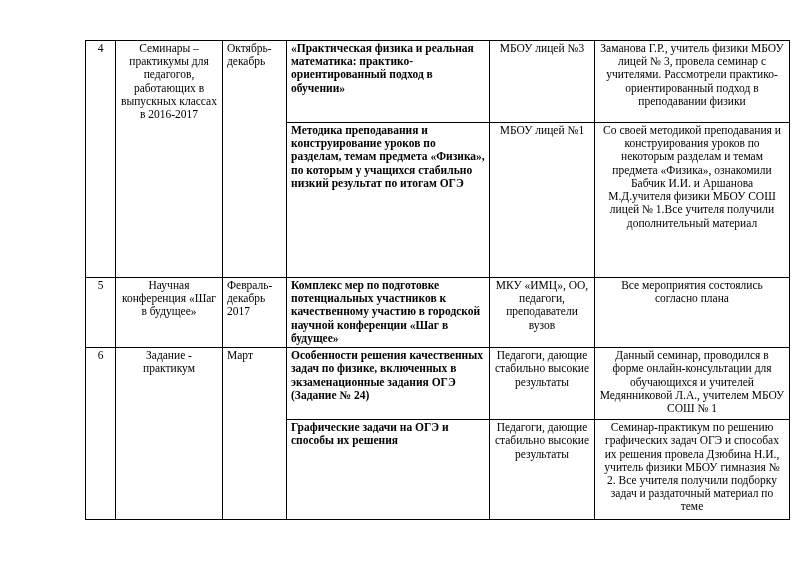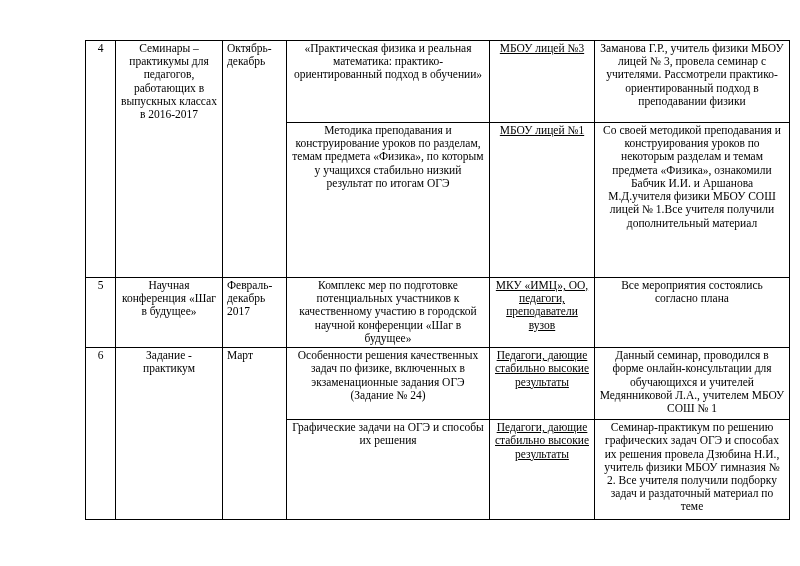--- a/index.html
+++ b/index.html
@@ -28,22 +28,22 @@
   table.doc-table td {
     border: 1px solid #000000;
     vertical-align: top;
     padding: 1px 4px 2px 4px;
     overflow: hidden;
     word-wrap: break-word;
   }
   td.c-num   { text-align: center; }
   td.c-name  { text-align: center; margin-left: 15px; }
   td.c-date  { }
-  td.c-topic { text-align: center; }
-  td.c-place { text-align: center; text-decoration: underline; }
+  td.c-topic { text-align: left; font-weight: bold; }
+  td.c-place { text-align: center; }
   td.c-result{ text-align: center; }
   tr.r4a { height: 82px; }
   tr.r4b { height: 155px; }
   tr.r5  { height: 65px; }
   tr.r6a { height: 72px; }
   tr.r6b { height: 100px; }
 </style>
 </head>
 <body>
 

